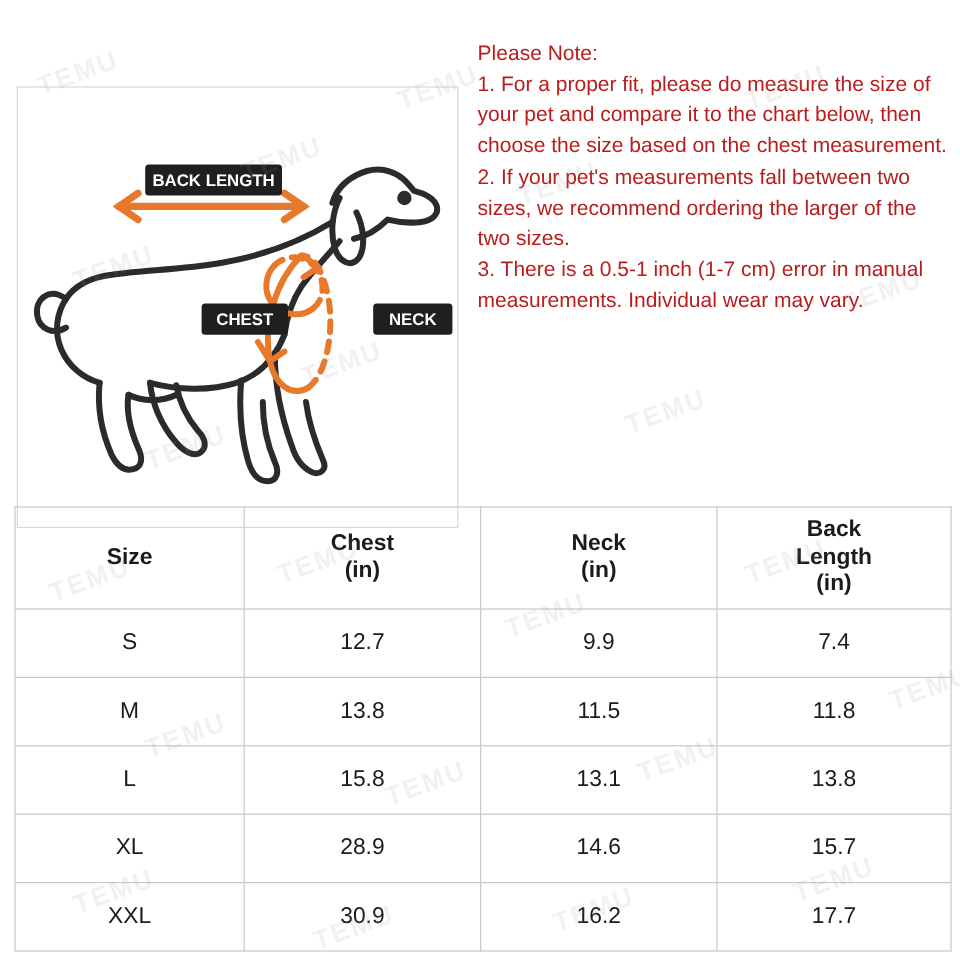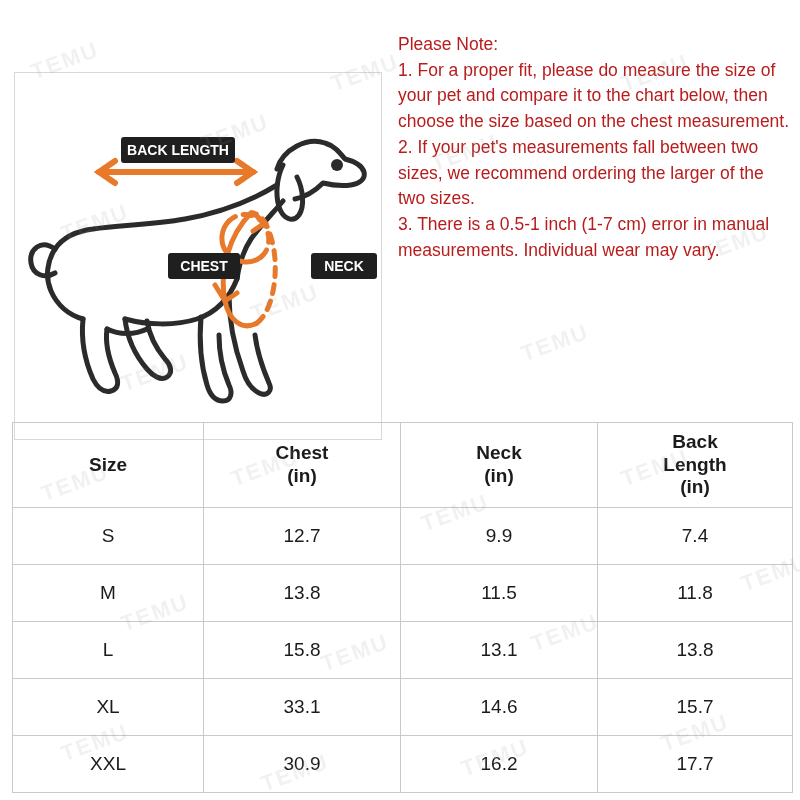--- a/index.html
+++ b/index.html
@@ -221,21 +221,21 @@
       <td>11.8</td>
     </tr>
     <tr>
       <td>L</td>
       <td>15.8</td>
       <td>13.1</td>
       <td>13.8</td>
     </tr>
     <tr>
       <td>XL</td>
-      <td>33.1</td>
+      <td>28.9</td>
       <td>14.6</td>
       <td>15.7</td>
     </tr>
     <tr>
       <td>XXL</td>
       <td>30.9</td>
       <td>16.2</td>
       <td>17.7</td>
     </tr>
   </tbody>

